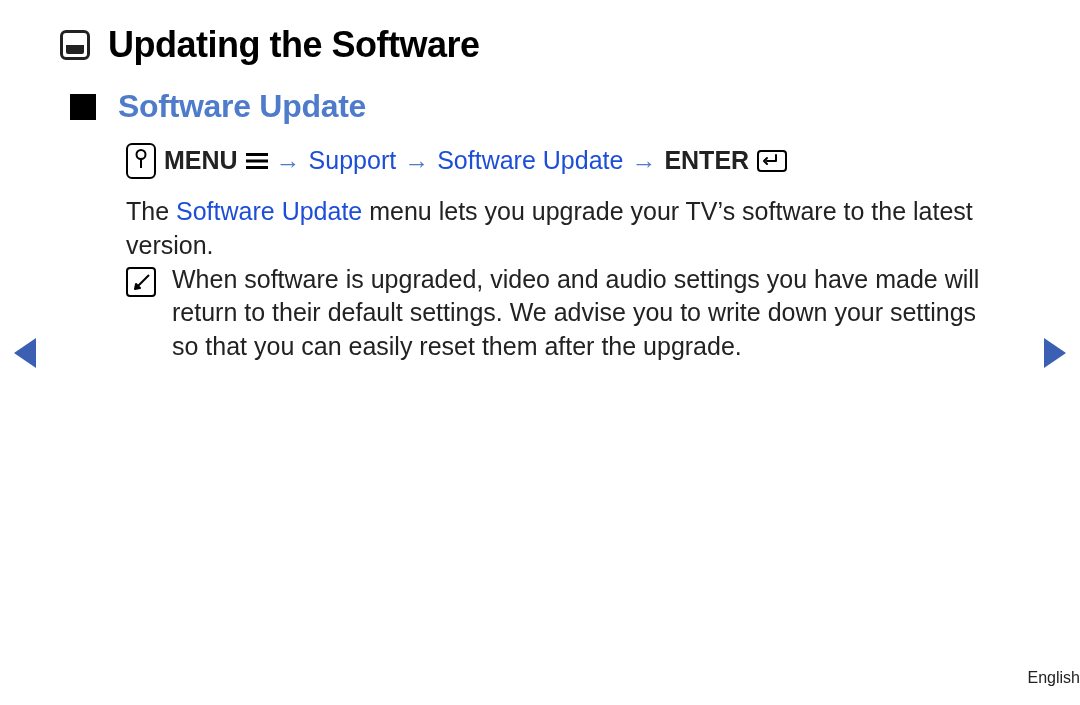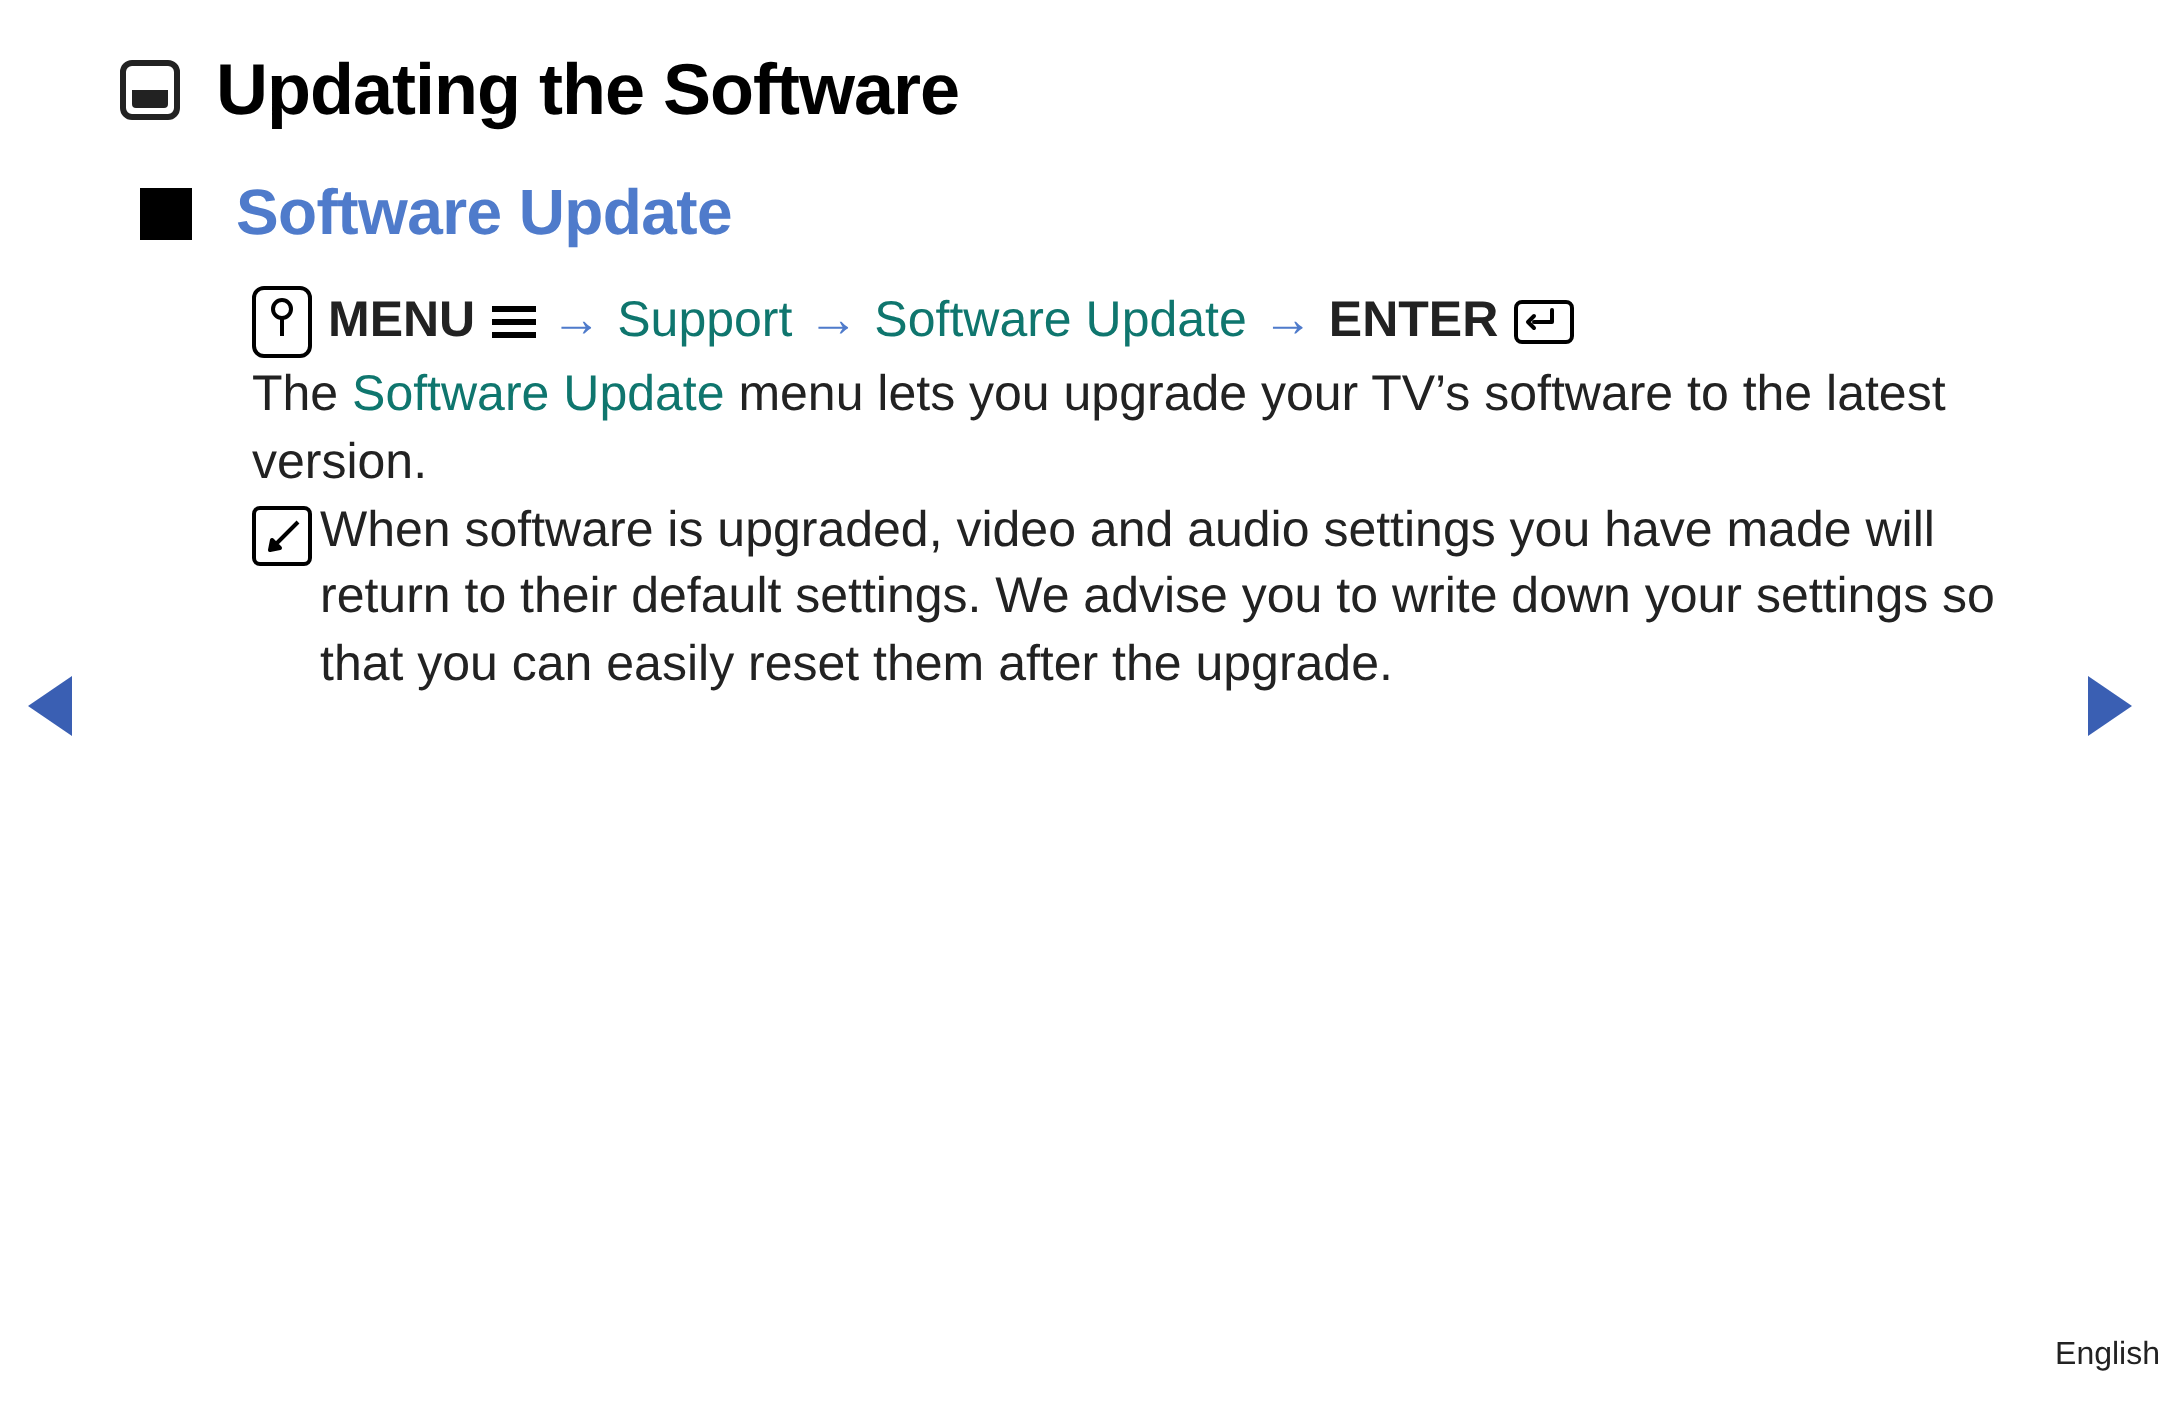--- a/index.html
+++ b/index.html
@@ -60,21 +60,21 @@
       padding-right: 18px;
       font-size: 25px;
       line-height: 1.35;
       color: #222;
     }
     .nav-path {
       display: flex;
       align-items: center;
       flex-wrap: wrap;
       gap: 8px;
-      margin-bottom: 2px;
+      margin-bottom: 16px;
       font-size: 25px;
     }
     .remote-icon {
       display: inline-block;
       width: 30px; height: 36px;
       border: 2.5px solid #000;
       border-radius: 6px;
       position: relative;
       flex-shrink: 0;
     }
@@ -104,36 +104,36 @@
     }
     .menu-icon::before, .menu-icon::after {
       content: "";
       position: absolute;
       left: 0; right: 0;
       height: 2.5px;
       background: #000;
     }
     .menu-icon::before { top: 0; box-shadow: 0 6.5px 0 #000, 0 13px 0 #000; }
     .arrow-sep { color: #4f7bcb; font-weight: 400; }
-    .link-txt { color: #0f766e; }
+    .link-txt { color: #1d4ed8; }
     .enter-icon {
       display: inline-block;
       width: 30px; height: 22px;
       border: 2.5px solid #000;
       border-radius: 4px;
       position: relative;
       flex-shrink: 0;
       vertical-align: middle;
     }
     .enter-icon svg { position: absolute; top: 1px; left: 2px; }
     .para1 { margin-bottom: 0; }
     .note-row {
       display: flex;
       align-items: flex-start;
-      gap: 4px;
+      gap: 16px;
       justify-content: flex-end;
     }
     .note-icon {
       width: 30px; height: 30px;
       border: 2.5px solid #000;
       border-radius: 4px;
       position: relative;
       flex-shrink: 0;
       margin-top: 4px;
     }

